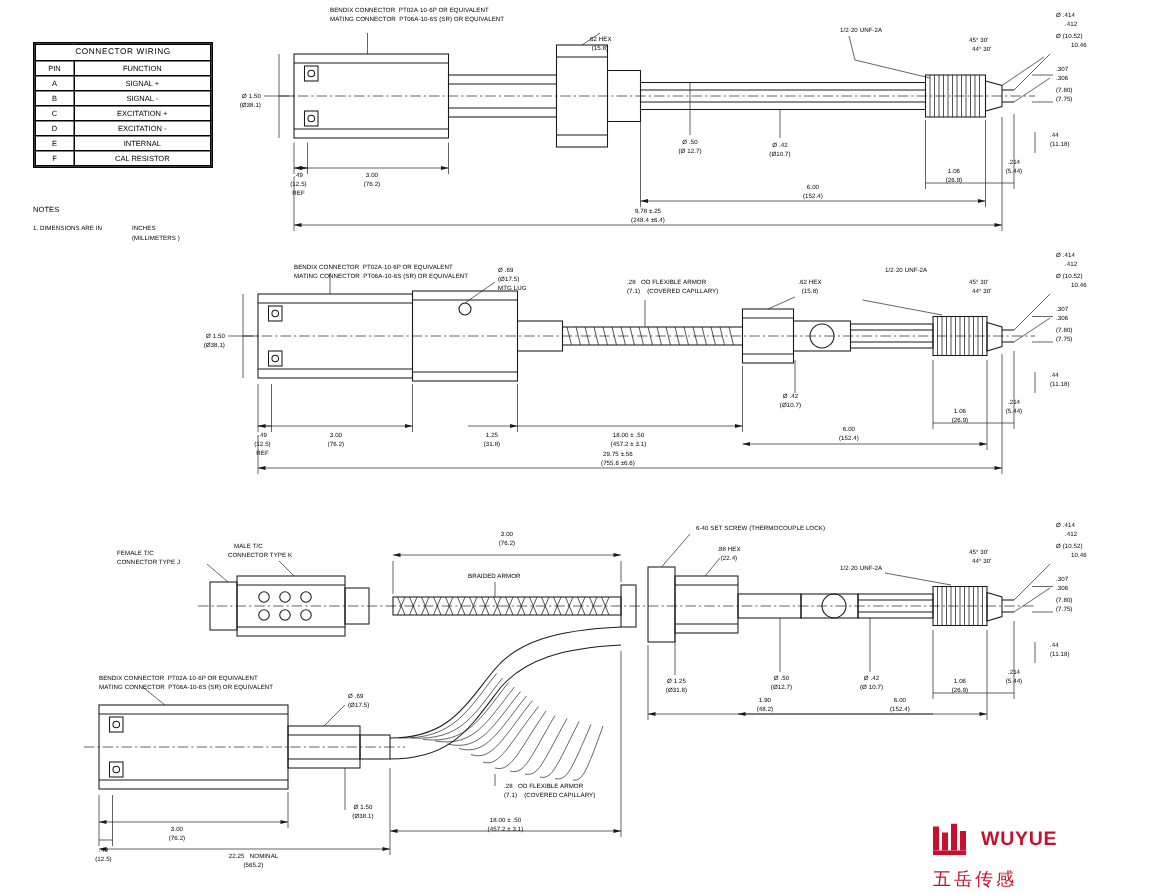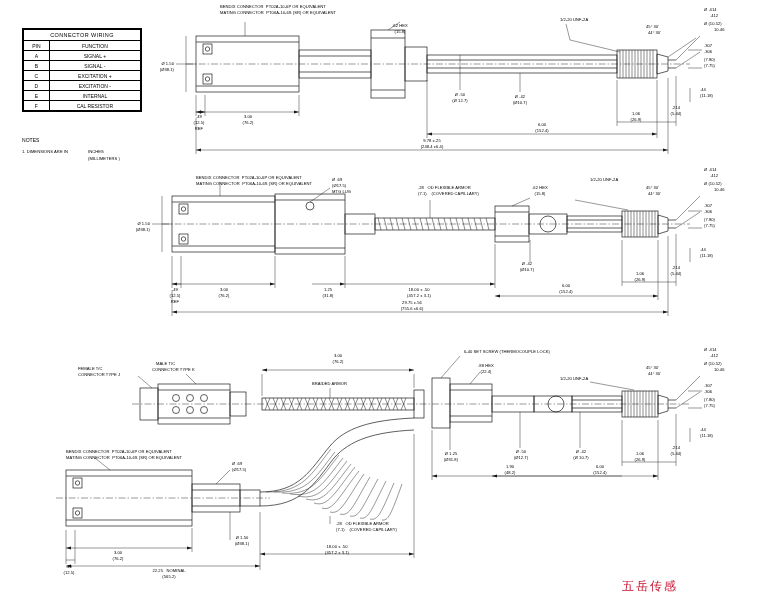--- a/index.html
+++ b/index.html
@@ -627,15 +627,27 @@
   <div class="abs txt c" style="left:102px;top:557px;width:32px;">(76.2)</div>
   <div class="abs txt c" style="left:54px;top:565px;width:30px;">.49</div>
   <div class="abs txt c" style="left:54px;top:571px;width:30px;">(12.5)</div>
   <div class="abs txt c" style="left:222px;top:536px;width:40px;">Ø 1.50</div>
   <div class="abs txt c" style="left:222px;top:542px;width:40px;">(Ø38.1)</div>
   <div class="abs txt c" style="left:308px;top:545px;width:58px;">18.00 ± .50</div>
   <div class="abs txt c" style="left:308px;top:551px;width:58px;">(457.2 ± 3.1)</div>
   <div class="abs txt c" style="left:134px;top:569px;width:70px;">22.25   NOMINAL</div>
   <div class="abs txt c" style="left:134px;top:575px;width:70px;">(565.2)</div>
 
+  <div class="logo">
+    <svg class="mark" viewBox="0 0 26 22">
+      <g fill="#c8102e">
+        <rect x="0" y="2" width="4" height="16"></rect>
+        <rect x="6" y="6" width="4" height="12"></rect>
+        <rect x="12" y="0" width="4" height="18"></rect>
+        <rect x="18" y="5" width="4" height="13"></rect>
+        <rect x="0" y="18" width="22" height="3"></rect>
+      </g>
+    </svg>
+    <div class="wm">WUYUE</div>
+  </div>
   <div class="cn">五岳传感</div>
 
 </div>
 
 </body></html>

